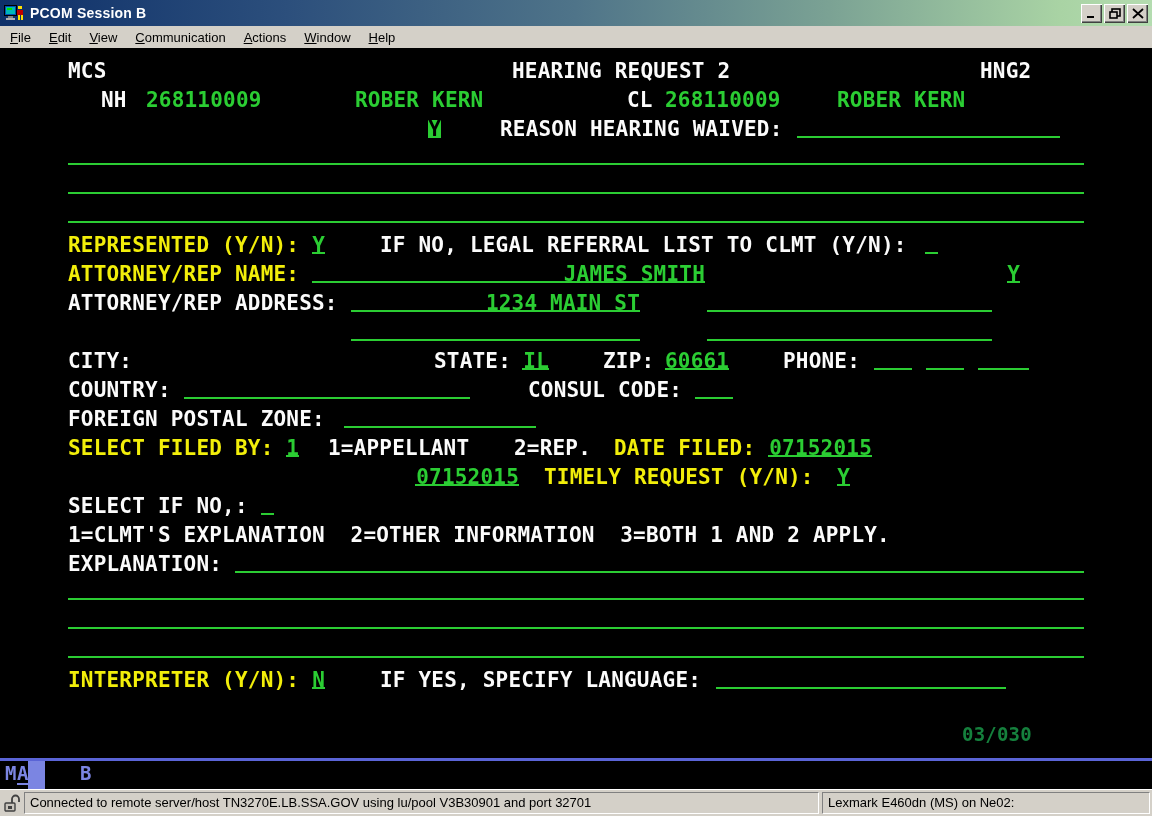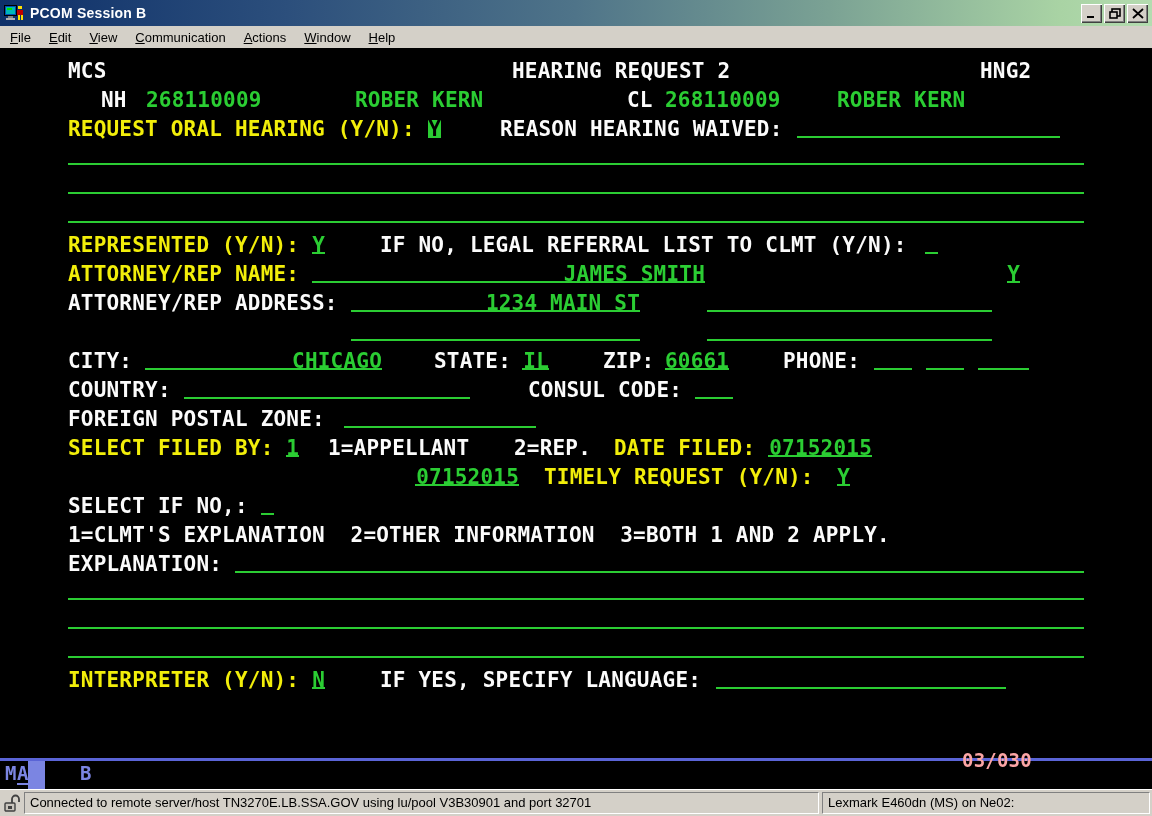--- a/index.html
+++ b/index.html
@@ -129,21 +129,20 @@
   <span class="s w" style="left:512px;top:14px">HEARING REQUEST 2</span>
   <span class="s w" style="left:980px;top:14px">HNG2</span>
 
   <span class="s w" style="left:101px;top:43px">NH</span>
   <span class="s g" style="left:146px;top:43px">268110009</span>
   <span class="s g" style="left:355px;top:43px">ROBER KERN</span>
   <span class="s w" style="left:627px;top:43px">CL</span>
   <span class="s g" style="left:665px;top:43px">268110009</span>
   <span class="s g" style="left:837px;top:43px">ROBER KERN</span>
 
-  <span class="s y" style="left:68px;top:72px">REQUEST ORAL HEARING (Y/N):</span>
   <span class="s cur f" style="left:428px;top:72px;width:13px">Y</span>
   <span class="s w" style="left:500px;top:72px">REASON HEARING WAIVED:</span>
   <div class="s f" style="left:797px;top:72px;width:263px"></div>
 
   <div class="ln" style="left:68px;top:101px;width:1016px"></div>
   <div class="ln" style="left:68px;top:130px;width:1016px"></div>
   <div class="ln" style="left:68px;top:159px;width:1016px"></div>
 
   <span class="s y" style="left:68px;top:188px">REPRESENTED (Y/N):</span>
   <span class="s g f" style="left:312px;top:188px;width:13px">Y</span>
@@ -155,21 +154,20 @@
   <span class="s g f" style="left:1007px;top:217px;width:13px">Y</span>
 
   <span class="s w" style="left:68px;top:246px">ATTORNEY/REP ADDRESS:</span>
   <span class="s g f" style="left:351px;top:246px;width:289px">1234 MAIN ST</span>
   <div class="s f" style="left:707px;top:246px;width:285px"></div>
 
   <div class="s f" style="left:351px;top:275px;width:289px"></div>
   <div class="s f" style="left:707px;top:275px;width:285px"></div>
 
   <span class="s w" style="left:68px;top:304px">CITY:</span>
-  <span class="s g f" style="left:145px;top:304px;width:237px">CHICAGO</span>
   <span class="s w" style="left:434px;top:304px">STATE:</span>
   <span class="s g f" style="left:522px;top:304px;width:27px">IL</span>
   <span class="s w" style="left:603px;top:304px">ZIP:</span>
   <span class="s g f" style="left:665px;top:304px;width:64px">60661</span>
   <span class="s w" style="left:783px;top:304px">PHONE:</span>
   <div class="s f" style="left:874px;top:304px;width:38px"></div>
   <div class="s f" style="left:926px;top:304px;width:38px"></div>
   <div class="s f" style="left:978px;top:304px;width:51px"></div>
 
   <span class="s w" style="left:68px;top:333px">COUNTRY:</span>
@@ -206,21 +204,21 @@
   <span class="s y" style="left:68px;top:623px">INTERPRETER (Y/N):</span>
   <span class="s g f" style="left:312px;top:623px;width:13px">N</span>
   <span class="s w" style="left:380px;top:623px">IF YES, SPECIFY LANGUAGE:</span>
   <div class="s f" style="left:716px;top:623px;width:290px"></div>
 
   <div class="oialine"></div>
   <span class="s oia" style="left:5px;top:713px">M</span>
   <span class="s oia ua" style="left:17px;top:713px">A</span>
   <div class="oiablock"></div>
   <span class="s oia" style="left:80px;top:713px">B</span>
-  <span class="s w oia" style="left:962px;top:700px;color:#fca5a5">03/030</span>
+  <span class="s w oia" style="left:962px;top:674px;color:#15803d">03/030</span>
 </div>
 
 <div class="statusbar">
   <svg class="sb-icon" viewBox="0 0 19 19">
     <rect x="2" y="9" width="10" height="8" rx="1" fill="#c8c4bc" stroke="#404040" stroke-width="1.4"></rect>
     <path d="M9 9 V5 a3.5 3.5 0 0 1 7 0 v3" fill="none" stroke="#404040" stroke-width="1.8"></path>
     <rect x="5" y="12" width="4" height="3" fill="#404040"></rect>
   </svg>
   <div class="sb-panel sb-conn">Connected to remote server/host TN3270E.LB.SSA.GOV using lu/pool V3B30901 and port 32701</div>
   <div class="sb-panel sb-printer">Lexmark E460dn (MS) on Ne02:</div>

